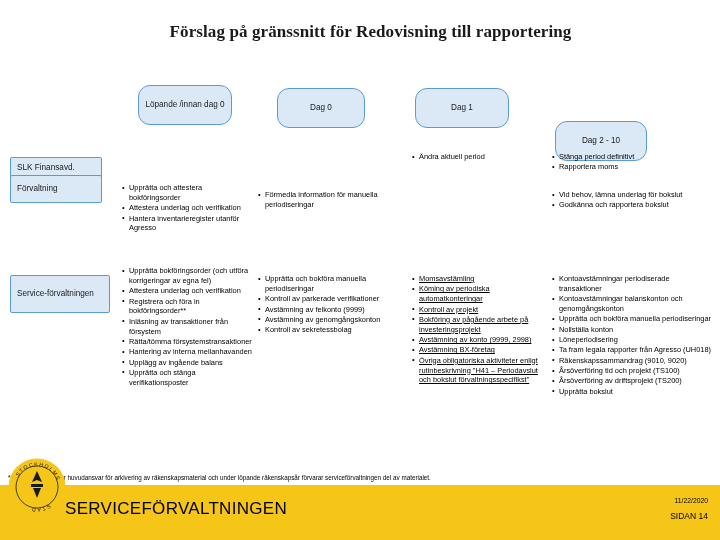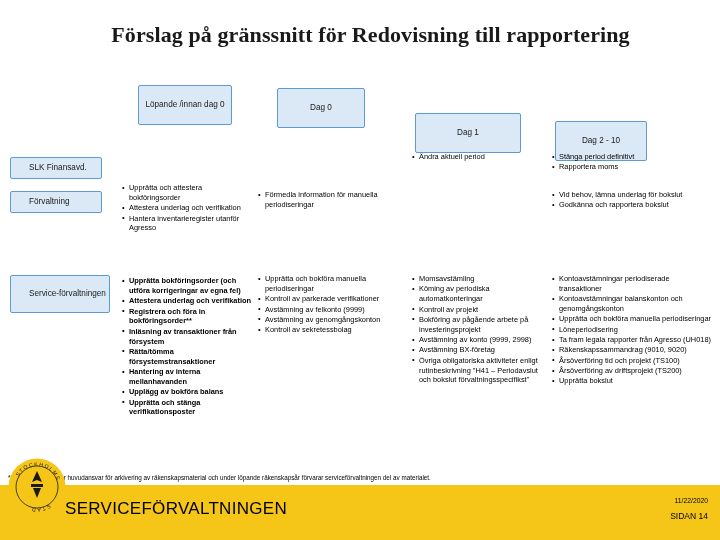--- a/index.html
+++ b/index.html
@@ -11,63 +11,63 @@
     color: #000000;
     position: relative;
     overflow: hidden;
   }
   .slide-title {
     position: absolute;
     top: 22px; left: 0; width: 720px;
     text-align: center;
     font-family: "Liberation Serif", serif;
     font-weight: bold;
-    font-size: 22px;
+    font-size: 17px;
     color: #1a1a1a;
     letter-spacing: 0.1px;
     padding-left: 21px;
   }
   .phase-boxes {
     position: absolute;
     top: 85px; left: 0; width: 720px; height: 44px;
   }
   .phase-box {
     position: absolute;
     height: 40px;
     border: 1px solid #5b9bd5;
     background: #dbe9f7;
-    border-radius: 2px;
+    border-radius: 12px;
     display: flex;
     align-items: center;
     justify-content: center;
     text-align: center;
     font-size: 8.2px;
     line-height: 1.25;
     color: #1a1a1a;
     padding: 2px 4px;
   }
   .pb0 { left: 138px; top: 0; width: 94px; }
   .pb1 { left: 277px; top: 3px; width: 88px; }
-  .pb2 { left: 415px; top: 3px; width: 106px; margin-top: 25px; }
+  .pb2 { left: 415px; top: 3px; width: 94px; }
   .pb3 { left: 555px; top: 0; width: 92px; margin-top: 36px; }
 
   .row-label {
     position: absolute;
     border: 1px solid #5b9bd5;
     background: #dbe9f7;
     border-radius: 2px;
     display: flex;
     align-items: center;
-    padding-left: 18px;
+    padding-left: 6px;
     font-size: 8.2px;
     line-height: 1.2;
     color: #1a1a1a;
   }
   .rl0 { left: 10px; top: 157px; width: 92px; height: 22px; }
-  .rl1 { left: 10px; top: 191px; width: 92px; height: 22px; }
+  .rl1 { left: 10px; top: 175px; width: 92px; height: 28px; }
   .rl2 { left: 10px; top: 275px; width: 100px; height: 38px; }
 
   .cell {
     position: absolute;
     font-size: 7.4px;
     line-height: 1.33;
     color: #000;
   }
   .cell ul { margin: 0; padding: 0; list-style: none; }
   .cell li {
@@ -168,57 +168,58 @@
     <li>Förmedla information för manuella periodiseringar</li>
   </ul>
 </div>
 <div class="cell c-d" style="top:190px;">
   <ul>
     <li>Vid behov, lämna underlag för bokslut</li>
     <li>Godkänna och rapportera bokslut</li>
   </ul>
 </div>
 
-<div class="cell c-a" style="top:276px;font-weight:bold;">
+<div class="cell c-a" style="top:266px;">
   <ul>
     <li>Upprätta bokföringsorder (och utföra korrigeringar av egna fel)</li>
     <li>Attestera underlag och verifikation</li>
     <li>Registrera och föra in bokföringsorder**</li>
     <li>Inläsning av transaktioner från försystem</li>
     <li>Rätta/tömma försystemstransaktioner</li>
     <li>Hantering av interna mellanhavanden</li>
-    <li>Upplägg av bokföra balans</li>
+    <li>Upplägg av ingående balans</li>
     <li>Upprätta och stänga verifikationsposter</li>
   </ul>
 </div>
 <div class="cell c-b" style="top:274px;">
   <ul>
     <li>Upprätta och bokföra manuella periodiseringar</li>
     <li>Kontroll av parkerade verifikationer</li>
     <li>Avstämning av felkonto (9999)</li>
     <li>Avstämning av genomgångskonton</li>
     <li>Kontroll av sekretessbolag</li>
   </ul>
 </div>
-<div class="cell c-c" style="top:274px;">
+<div class="cell c-c" style="top:274px;text-decoration:underline;">
   <ul>
     <li>Momsavstämling</li>
     <li>Köming av periodiska automatkonteringar</li>
     <li>Kontroll av projekt</li>
     <li>Bokföring av pågående arbete på investeringsprojekt</li>
     <li>Avstämning av konto (9999, 2998)</li>
     <li>Avstämning BX-företag</li>
     <li>Övriga obligatoriska aktiviteter enligt rutinbeskrivning "H41 – Periodavslut och bokslut förvaltningsspecifikst"</li>
   </ul>
 </div>
 <div class="cell c-d" style="top:274px;">
   <ul>
     <li>Kontoavstämningar periodiserade transaktioner</li>
     <li>Kontoavstämningar balanskonton och genomgångskonton</li>
     <li>Upprätta och bokföra manuella periodiseringar</li>
+    <li>Nollställa konton</li>
     <li>Löneperiodisering</li>
     <li>Ta fram legala rapporter från Agresso (UH018)</li>
     <li>Räkenskapssammandrag (9010, 9020)</li>
     <li>Årsöverföring tid och projekt (TS100)</li>
     <li>Årsöverföring av driftsprojekt (TS200)</li>
     <li>Upprätta bokslut</li>
   </ul>
 </div>
 
 <div class="footnote">**) Förvaltningen har huvudansvar för arkivering av räkenskapsmaterial och under löpande räkenskapsår förvarar serviceförvaltningen del av materialet.</div>

